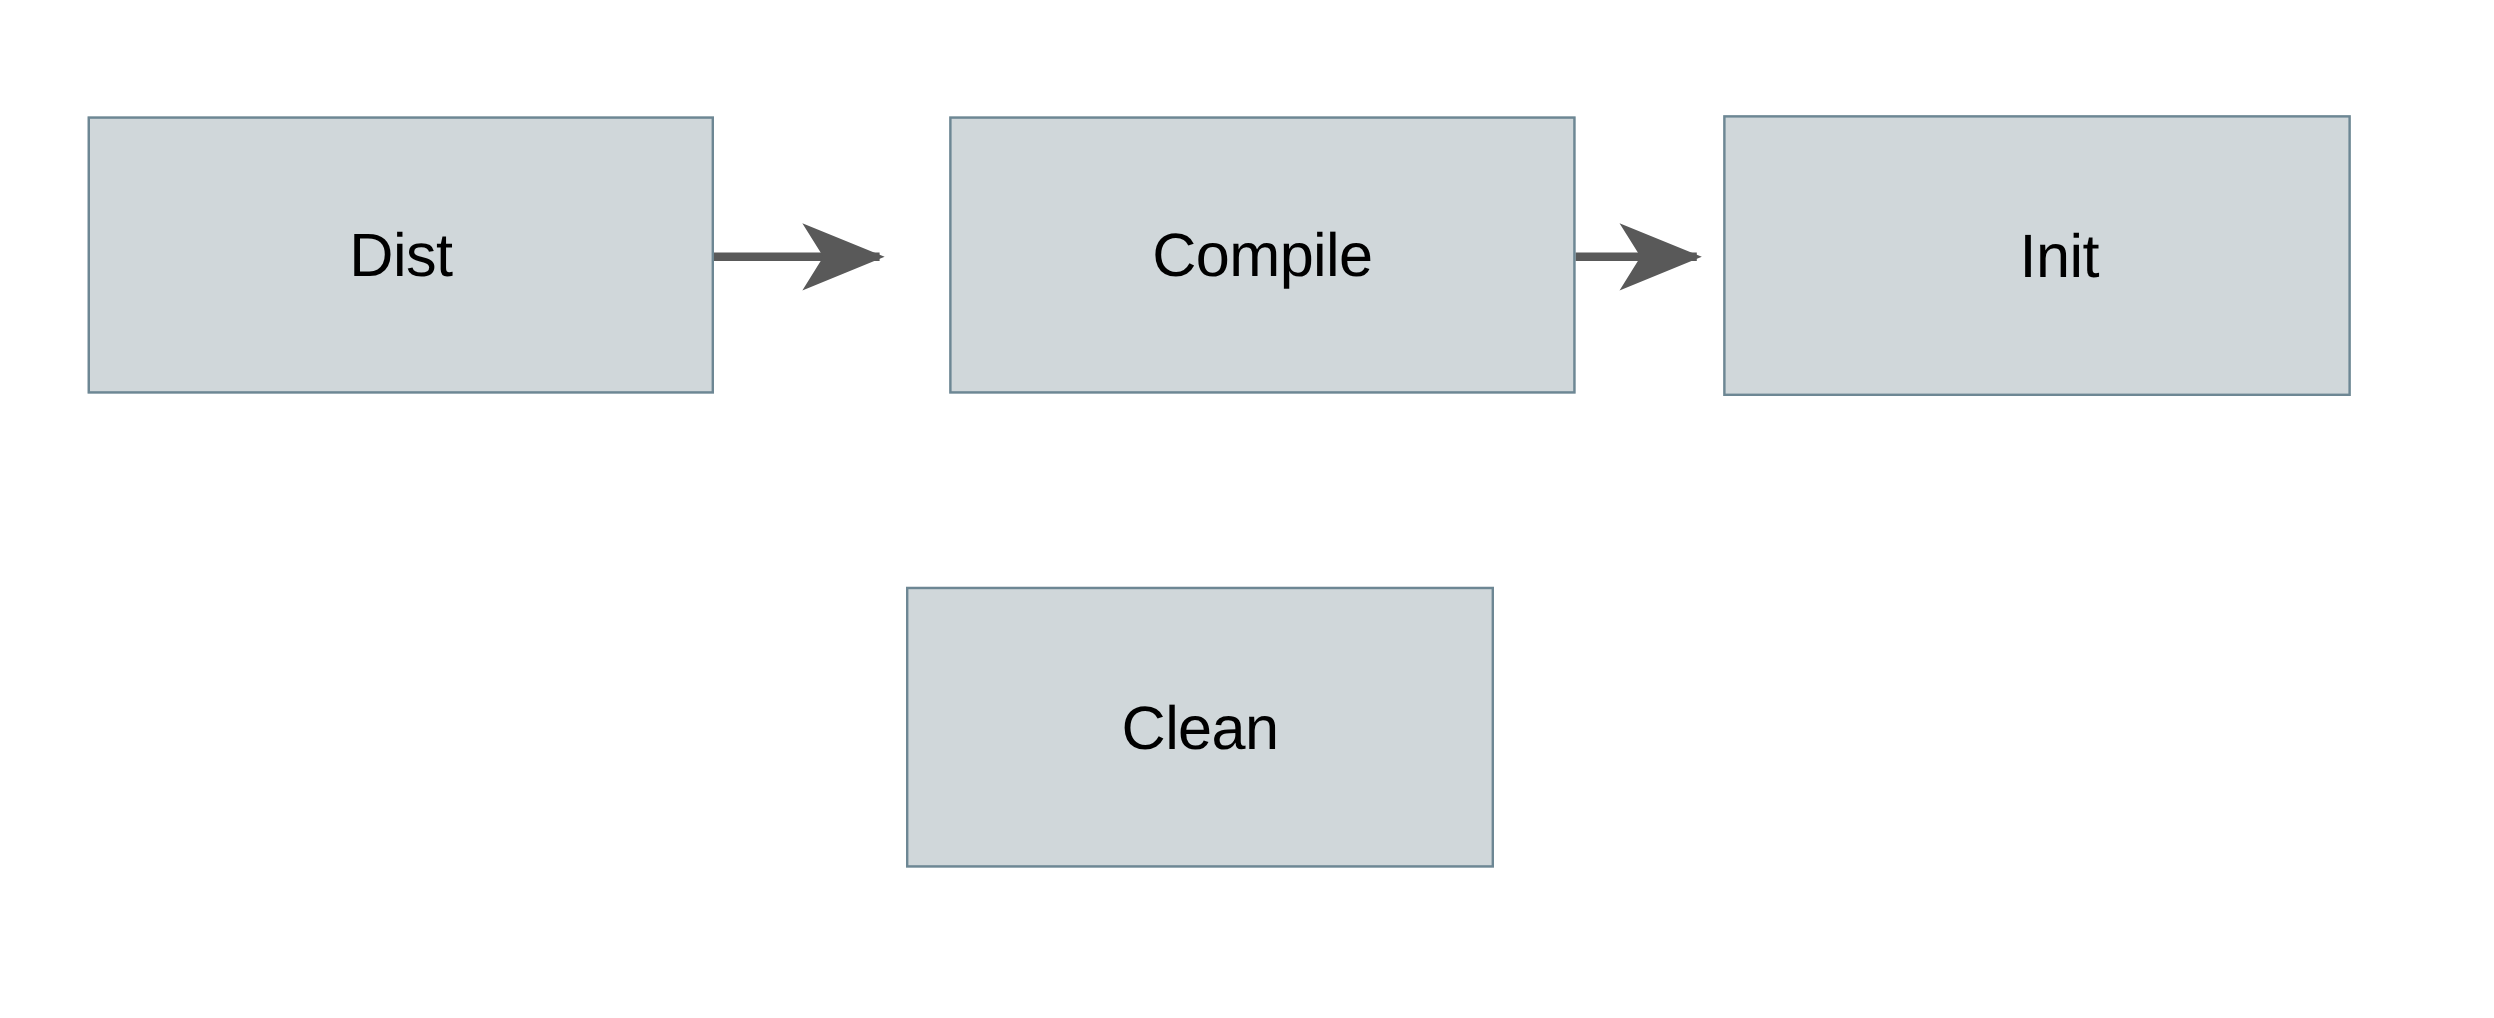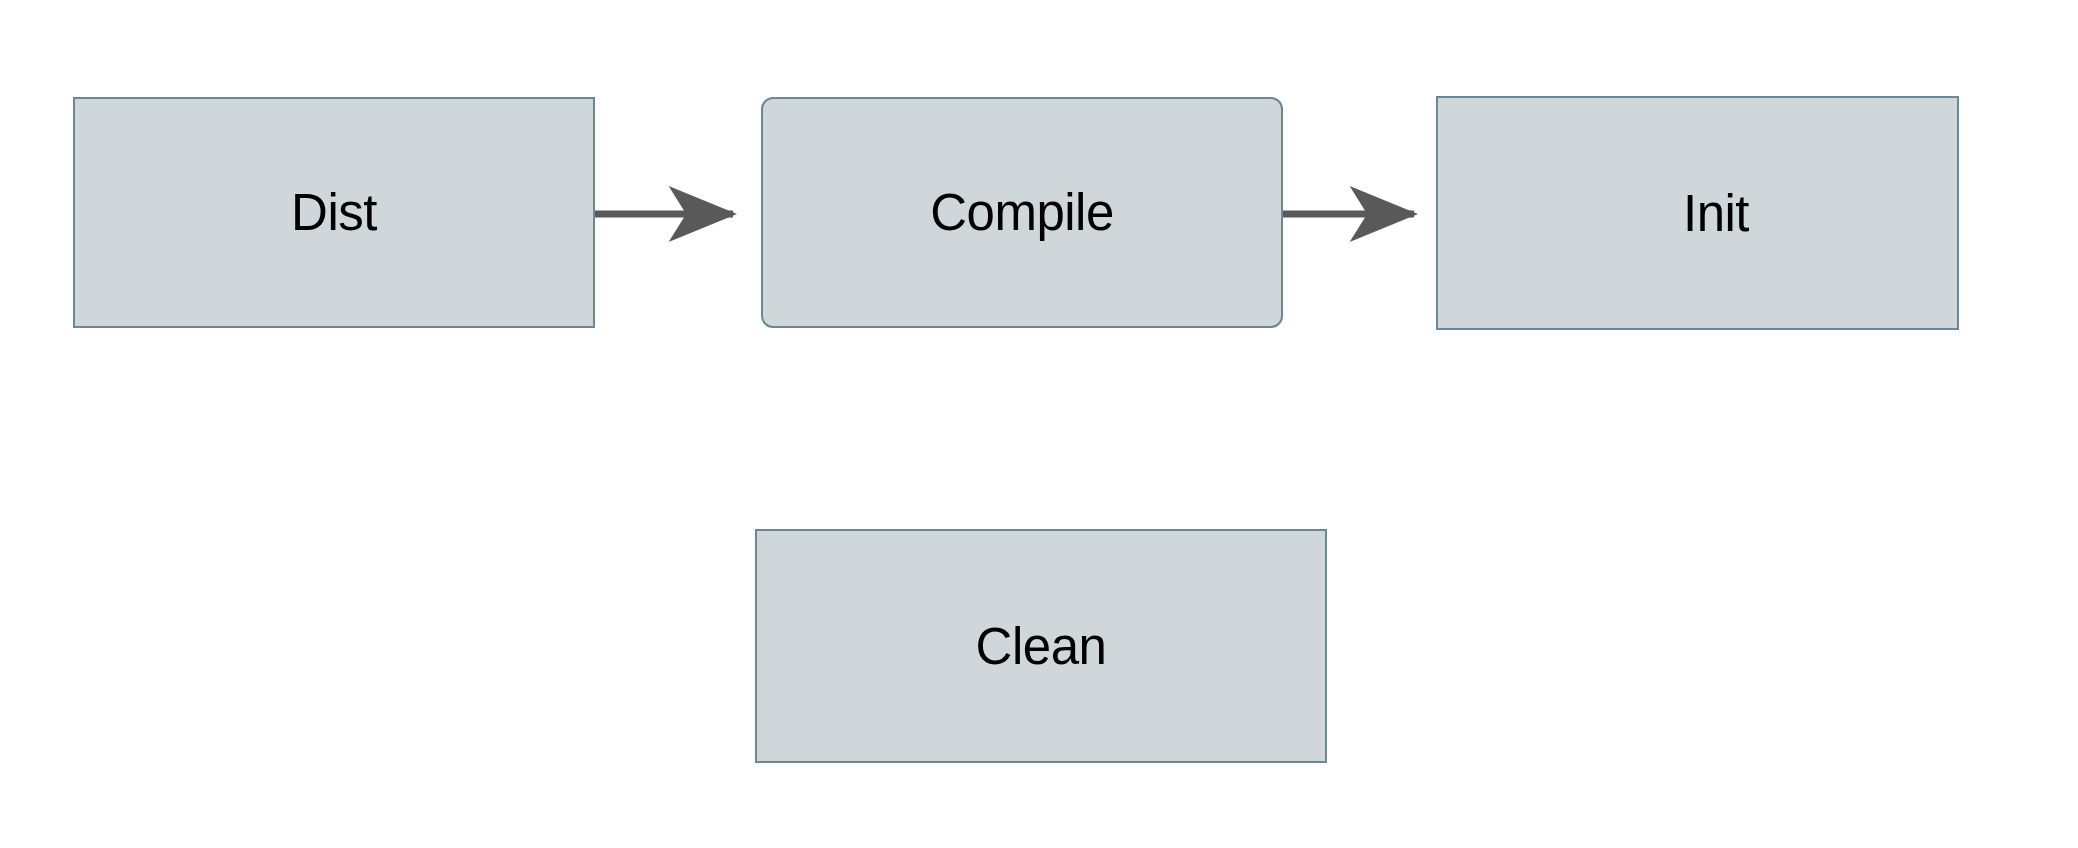--- a/index.html
+++ b/index.html
@@ -32,23 +32,23 @@
     font-family: "Liberation Sans", sans-serif;
     font-size: 51px;
     font-weight: 400;
     color: #000000;
     line-height: 1;
     letter-spacing: -0.5px;
     white-space: nowrap;
   }
   
   #node-dist    { left: 73px;   top: 97px;  width: 522px; height: 231px; }
-  #node-compile { left: 761px;  top: 97px;  width: 522px; height: 231px; border-radius: 12px; }
+  #node-compile { left: 791px;  top: 97px;  width: 522px; height: 231px; }
   #node-init    { left: 1436px; top: 96px;  width: 523px; height: 234px; padding-left: 37px; }
-  #node-clean   { left: 755px;  top: 529px; width: 572px; height: 234px; }
+  #node-clean   { left: 755px;  top: 489px; width: 490px; height: 234px; }
 
   .edge-layer {
     position: absolute;
     left: 0;
     top: 0;
     width: 2078px;
     height: 848px;
     pointer-events: none;
   }
   .edge-line {

